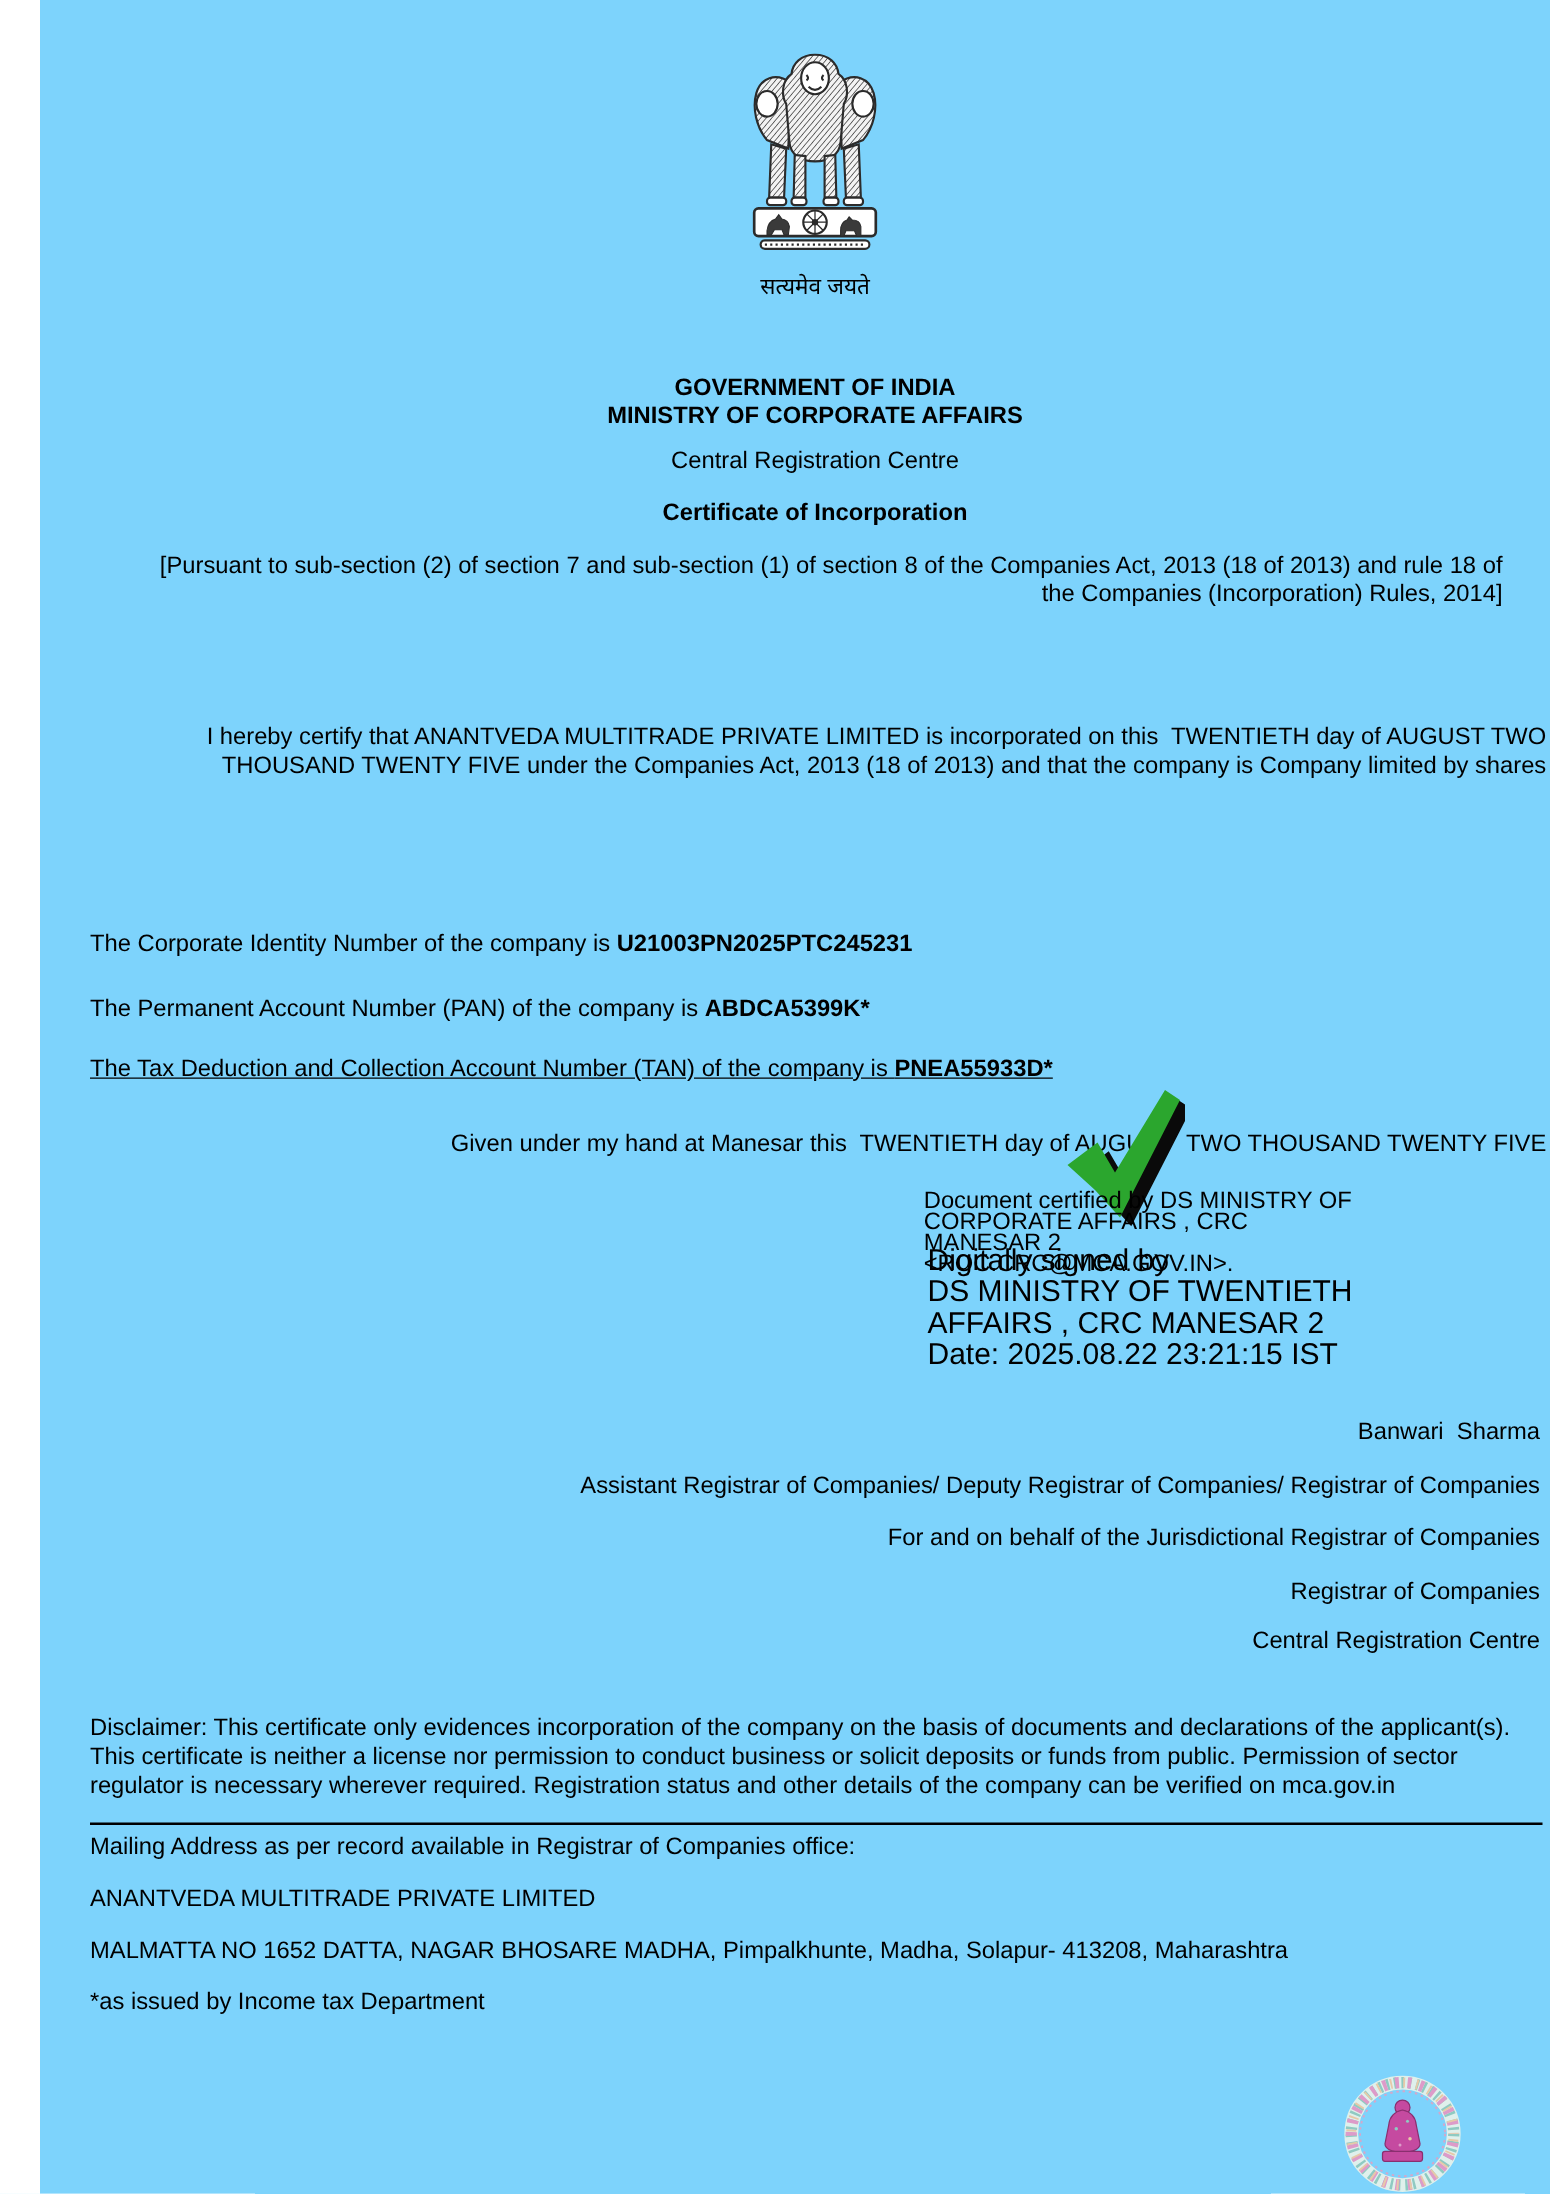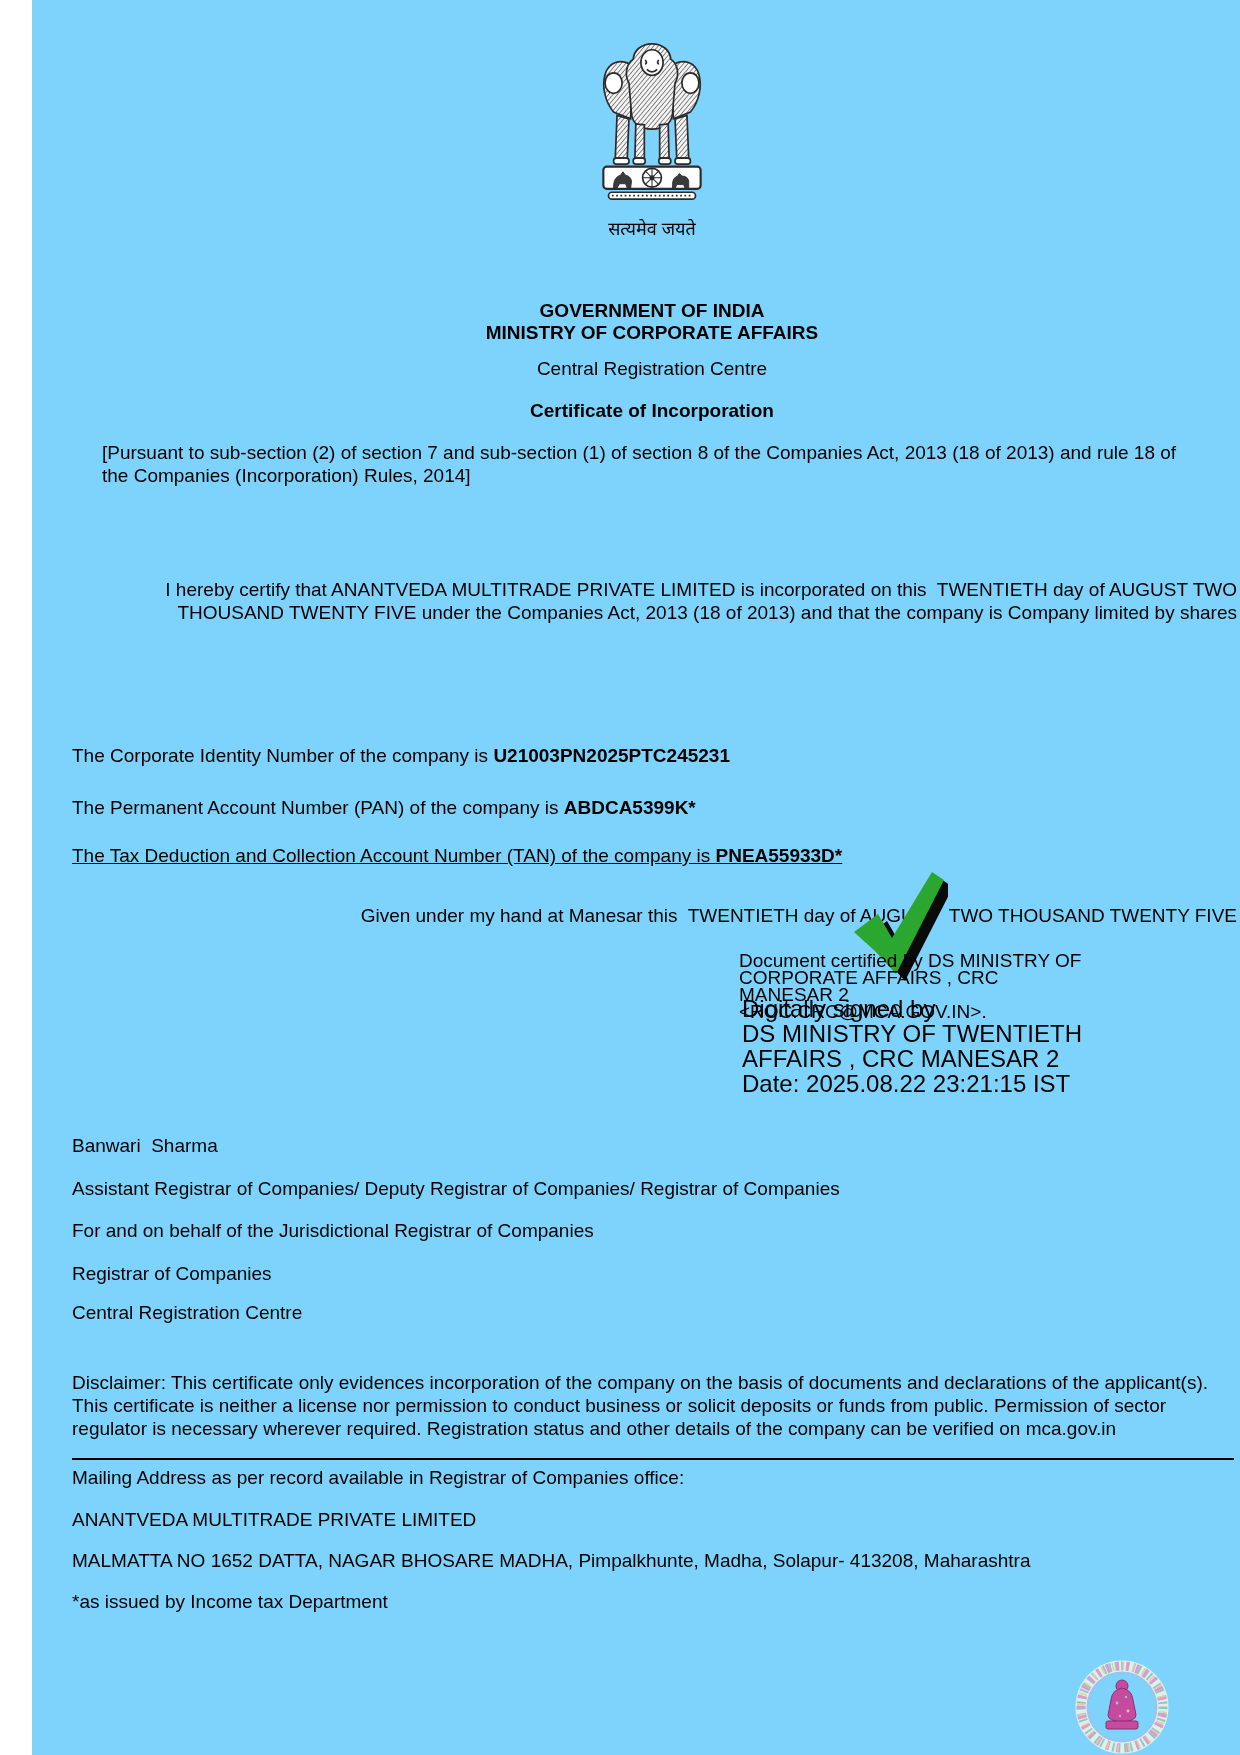--- a/index.html
+++ b/index.html
@@ -11,25 +11,25 @@
     font-family:"Liberation Sans","DejaVu Sans",sans-serif;
     font-size:19px;line-height:23px;color:#000;
     overflow:hidden;
     margin-left:32px;
   }
   .abs{position:absolute;}
   .center{left:0;width:1240px;text-align:center;}
   .bold{font-weight:bold;}
   .prewrap{white-space:pre-wrap;text-align:right;}
   .leftcol{left:40px;width:1165px;}
-  .rightal{left:40px;width:1160px;text-align:left;}
+  .rightal{left:40px;width:1160px;text-align:right;}
   .smallnote{font-size:19px;line-height:17px;}
   .digital{font-size:24px;line-height:25px;}
   .rule{left:40px;width:1162px;height:0;border-top:2px solid #000;}
-  .pursuant{left:70px;width:1100px;margin:0 auto;text-align:left;}
+  .pursuant{left:70px;width:1100px;margin:0 auto;text-align:right;}
 </style>
 </head>
 <body>
 
 <div id="page">
 
   <div class="abs" style="left:556px;top:38px;width:128px;height:172px;">
     <svg width="128" height="172" viewBox="0 0 150 200">
       <defs>
         <pattern id="hatch" width="4" height="4" patternUnits="userSpaceOnUse" patternTransform="rotate(40)">

